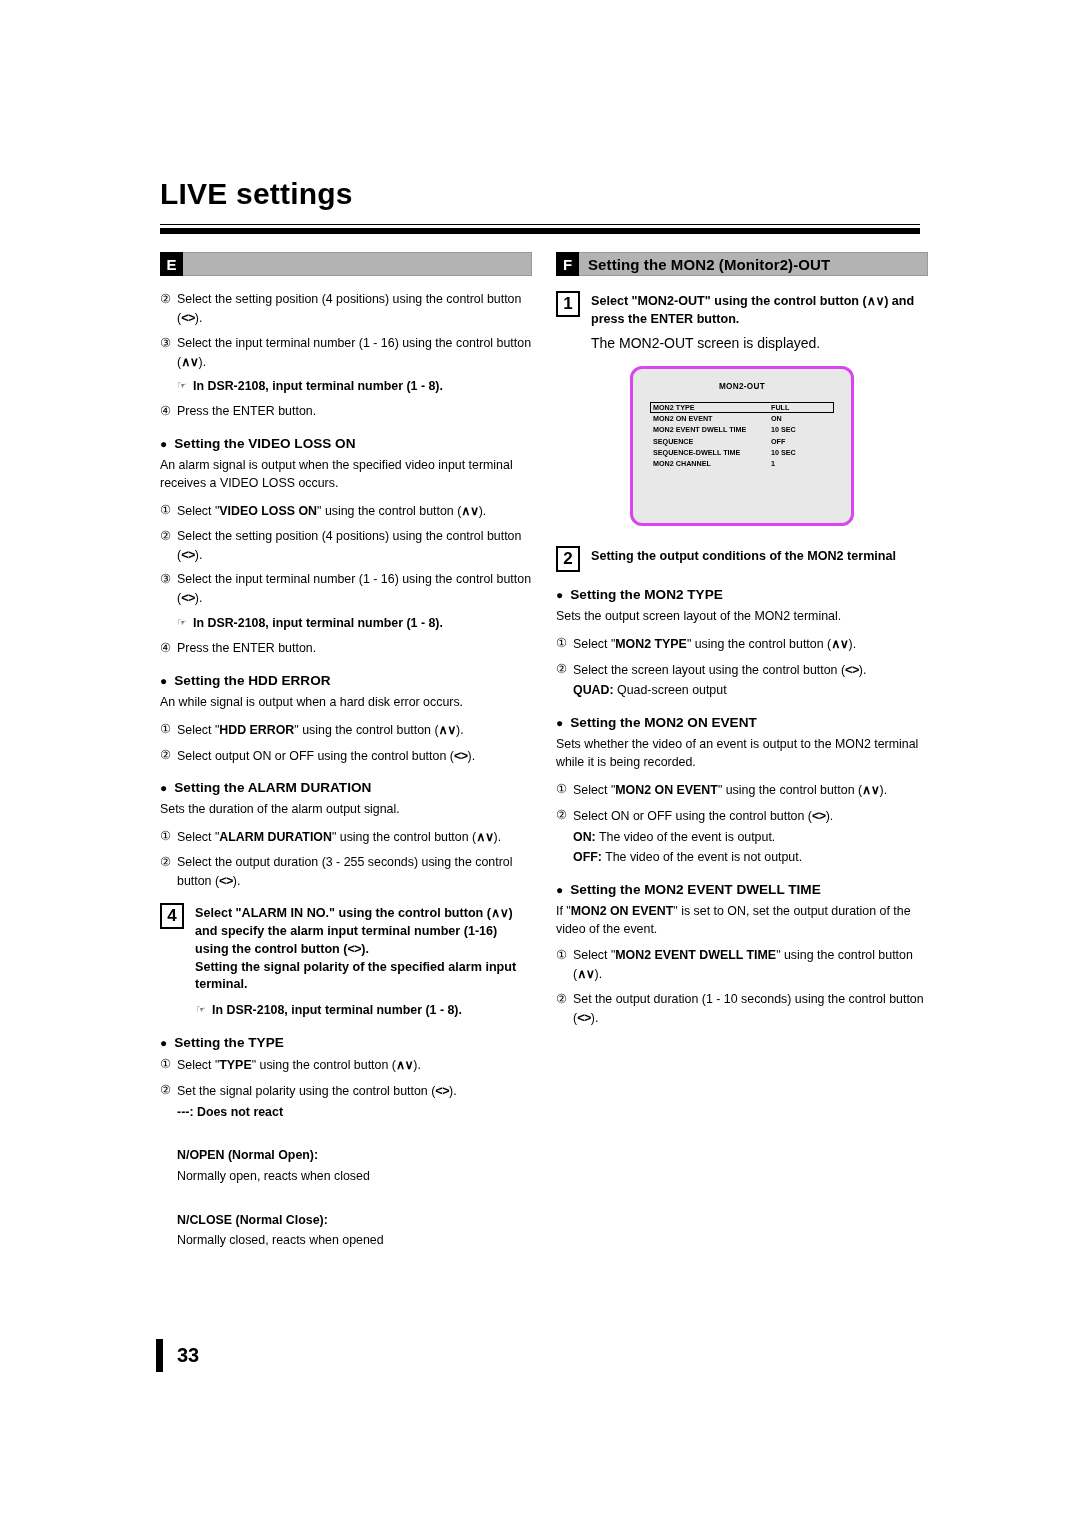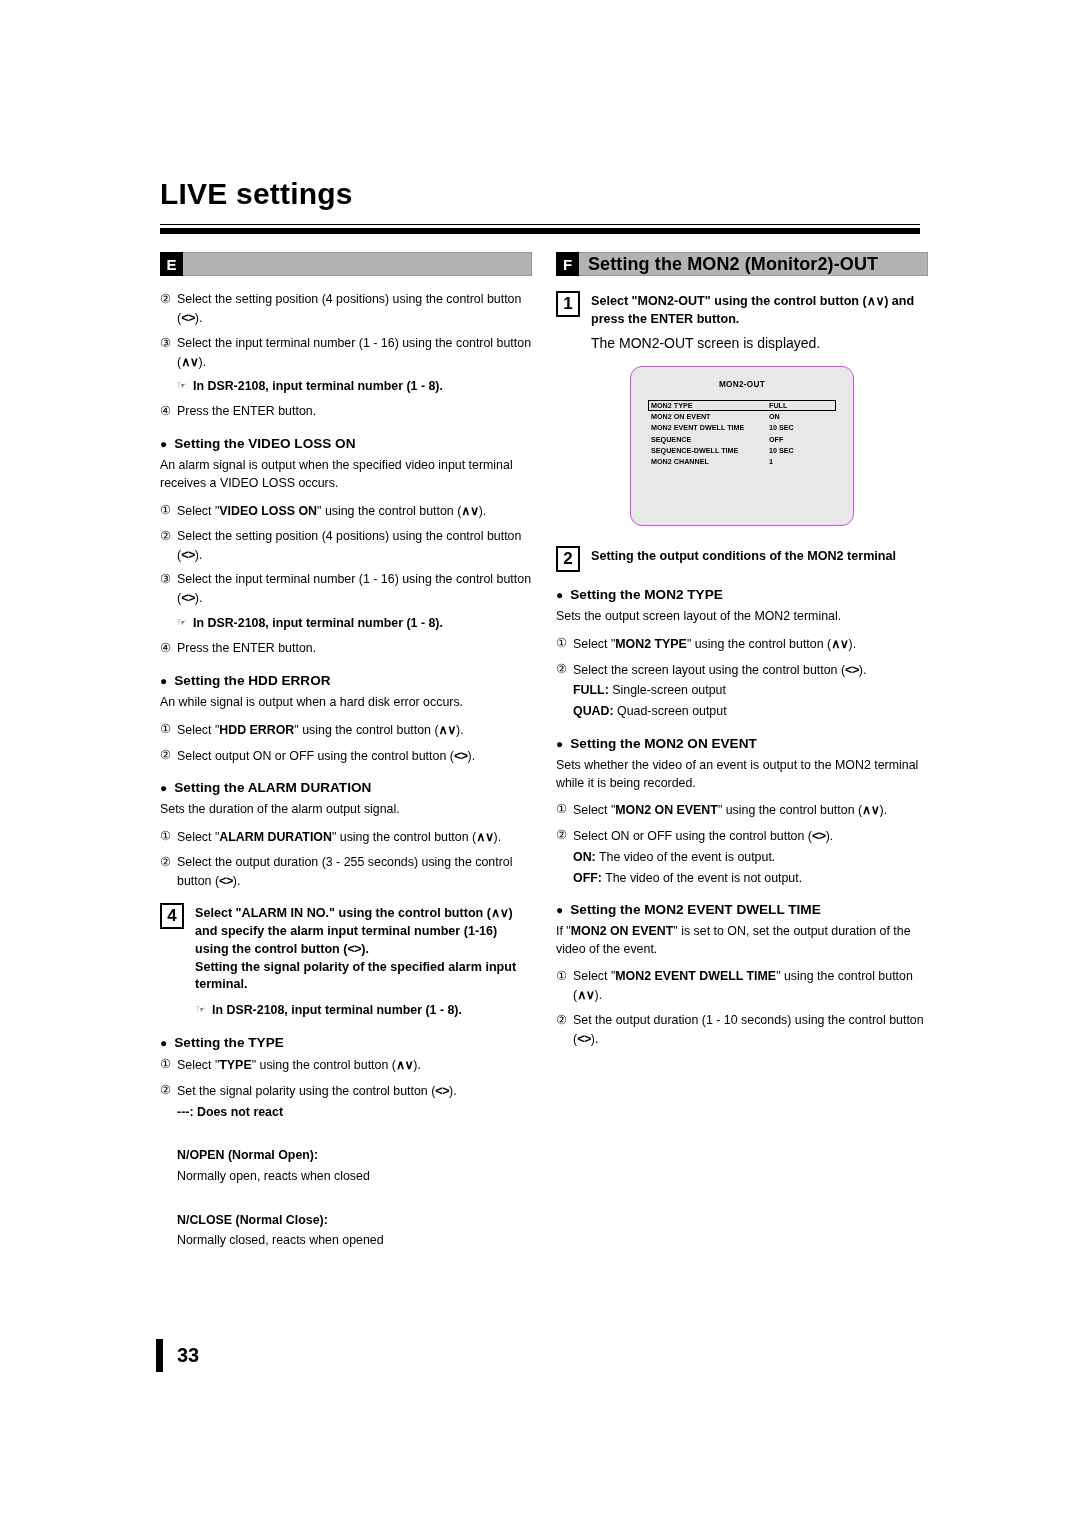--- a/index.html
+++ b/index.html
@@ -75,21 +75,21 @@
     color: #ffffff;
     font-size: 15px;
     font-weight: bold;
     display: flex;
     align-items: center;
     justify-content: center;
     flex: none;
     margin: -1px 0 -1px -1px;
   }
   .sec-title {
-    font-size: 18px;
+    font-size: 15px;
     font-weight: bold;
     display: flex;
     align-items: center;
     padding-left: 9px;
     letter-spacing: 0.1px;
   }
 
   
   p.body {
     font-size: 12.4px;
@@ -192,21 +192,21 @@
   
   .osd-wrap {
     margin: 13px 0 0 0;
     display: flex;
     justify-content: center;
   }
   .osd {
     width: 224px;
     height: 160px;
     background: #e8e8e8;
-    border: 1px solid #d946ef;
+    border: 3px solid #d946ef;
     border-radius: 12px;
     box-sizing: border-box;
     padding: 13px 0 0 0;
     position: relative;
   }
   .osd-title {
     text-align: center;
     font-size: 8.2px;
     font-weight: bold;
     letter-spacing: 0.3px;
@@ -433,21 +433,20 @@
     </div>
     <p class="body">Sets the output screen layout of the MON2 terminal.</p>
     <div class="step">
       <span class="step-num">①</span>
       <span class="step-txt">Select "<b>MON2 TYPE</b>" using the control button (<span class="ctrl">∧∨</span>).</span>
     </div>
     <div class="step" style="margin-bottom:2px">
       <span class="step-num">②</span>
       <span class="step-txt">Select the screen layout using the control button (<span class="ctrl">&lt;&gt;</span>).</span>
     </div>
-    <div class="sub"><b>FULL:</b> <span>Single-screen output</span></div>
     <div class="sub"><b>QUAD:</b> <span>Quad-screen output</span></div>
 
     <div class="bullet-head">
       <span class="bullet-dot">●</span>
       <span>Setting the MON2 ON EVENT</span>
     </div>
     <p class="body">Sets whether the video of an event is output to the MON2 terminal while it is being recorded.</p>
     <div class="step">
       <span class="step-num">①</span>
       <span class="step-txt">Select "<b>MON2 ON EVENT</b>" using the control button (<span class="ctrl">∧∨</span>).</span>

